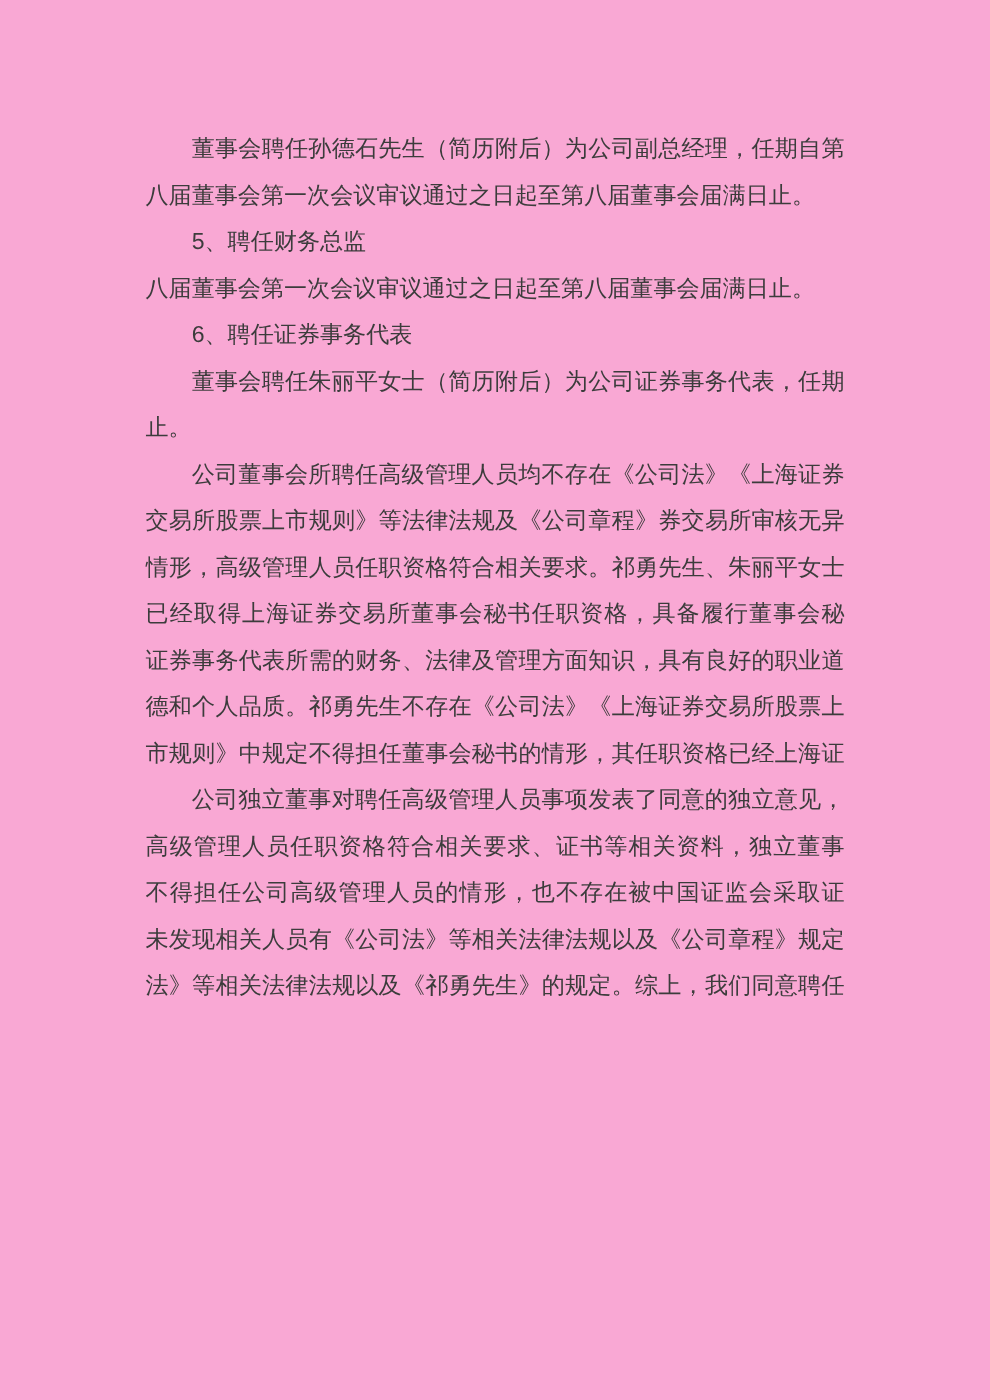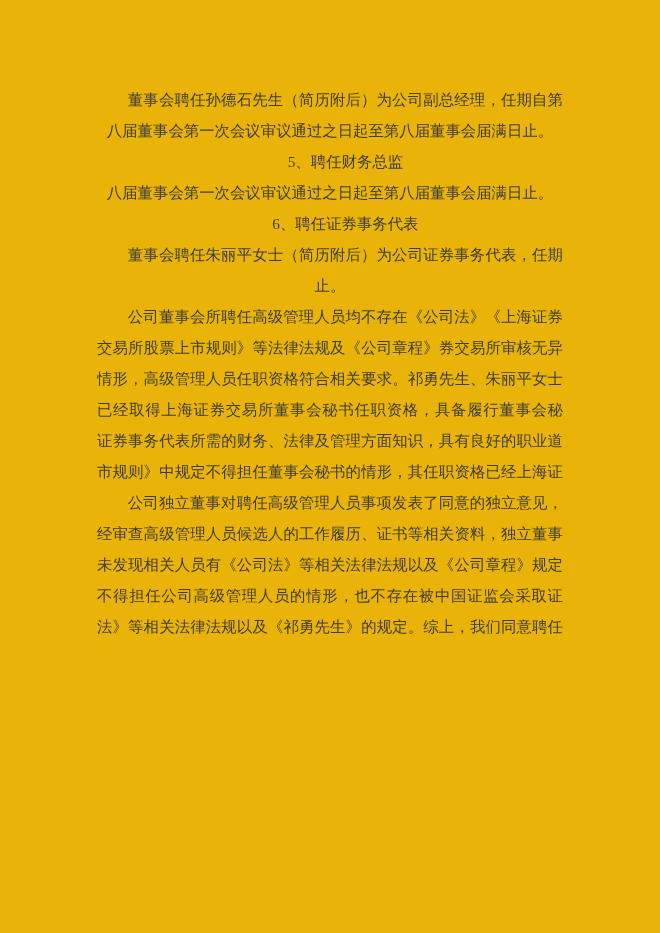--- a/index.html
+++ b/index.html
@@ -2,39 +2,39 @@
 <html><head>
 <meta charset="utf-8">
 <style>
   * { margin: 0; padding: 0; box-sizing: border-box; }
   html, body { background: #ffffff; }
   .page {
     position: relative;
     width: 660px;
     height: 933px;
     margin: 0 auto;
-    background: #eab308;
+    background: #f9a8d4;
     overflow: hidden;
-    font-family: Liberation Serif, serif;
+    font-family: Liberation Sans, sans-serif;
   }
   .textblock {
     position: absolute;
     left: 97px;
     top: 84px;
     width: 466px;
   }
   .line {
     font-size: 15.4px;
     line-height: 31px;
     height: 31px;
     color: #3c3c3c;
     letter-spacing: 0;
     white-space: normal;
     overflow: hidden;
-    text-align: center;
+    text-align: left;
   }
   .line.indent { text-indent: 2em; }
   .line.just {
     text-align: justify;
     text-align-last: justify;
   }
 </style>
 </head>
 <body>
 
@@ -45,20 +45,21 @@
       <div class="line indent">5、聘任财务总监</div>
       <div class="line">八届董事会第一次会议审议通过之日起至第八届董事会届满日止。</div>
       <div class="line indent">6、聘任证券事务代表</div>
       <div class="line indent just">董事会聘任朱丽平女士（简历附后）为公司证券事务代表，任期</div>
       <div class="line">止。</div>
       <div class="line indent just">公司董事会所聘任高级管理人员均不存在《公司法》《上海证券</div>
       <div class="line just">交易所股票上市规则》等法律法规及《公司章程》券交易所审核无异议</div>
       <div class="line just">情形，高级管理人员任职资格符合相关要求。祁勇先生、朱丽平女士</div>
       <div class="line just">已经取得上海证券交易所董事会秘书任职资格，具备履行董事会秘书、</div>
       <div class="line just">证券事务代表所需的财务、法律及管理方面知识，具有良好的职业道</div>
+      <div class="line just">德和个人品质。祁勇先生不存在《公司法》《上海证券交易所股票上</div>
       <div class="line just">市规则》中规定不得担任董事会秘书的情形，其任职资格已经上海证</div>
       <div class="line indent just">公司独立董事对聘任高级管理人员事项发表了同意的独立意见，</div>
-      <div class="line just">经审查高级管理人员候选人的工作履历、证书等相关资料，独立董事</div>
+      <div class="line just">高级管理人员任职资格符合相关要求、证书等相关资料，独立董事</div>
+      <div class="line just">不得担任公司高级管理人员的情形，也不存在被中国证监会采取证</div>
       <div class="line just">未发现相关人员有《公司法》等相关法律法规以及《公司章程》规定</div>
-      <div class="line just">不得担任公司高级管理人员的情形，也不存在被中国证监会采取证</div>
       <div class="line just">法》等相关法律法规以及《祁勇先生》的规定。综上，我们同意聘任</div>
     </div>
 </div>
 
 </body></html>

